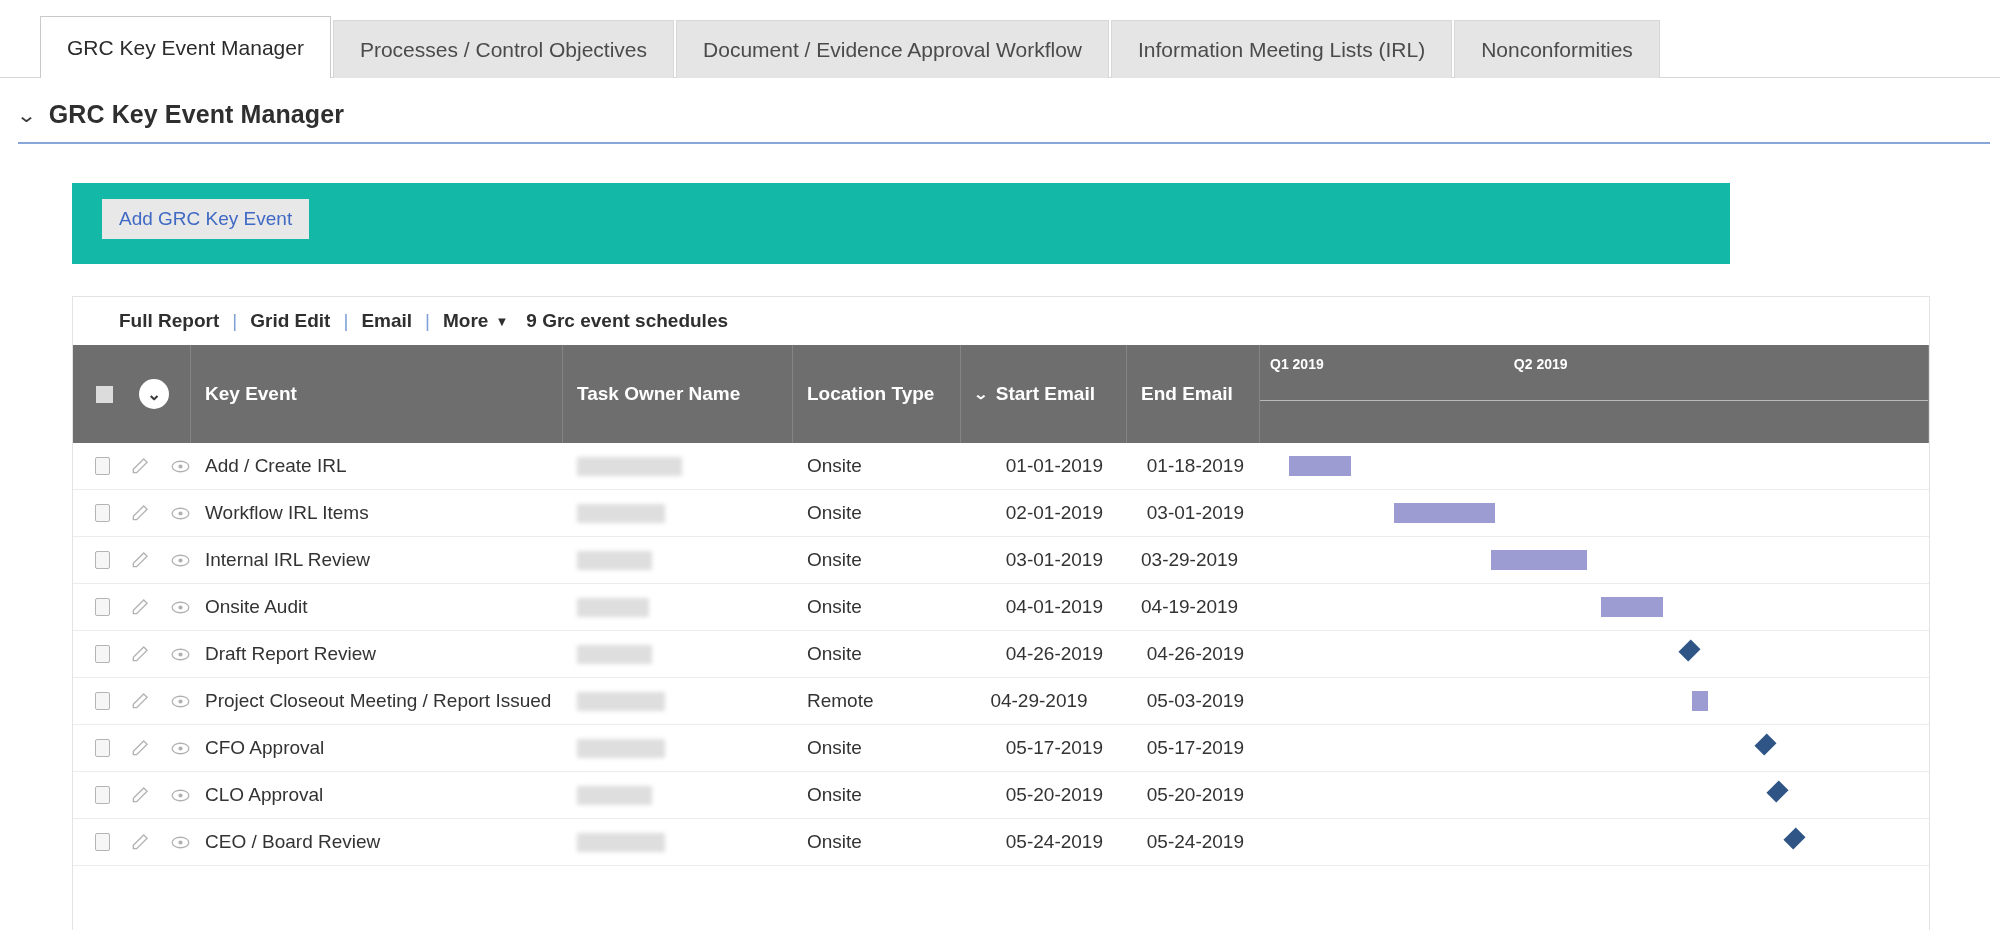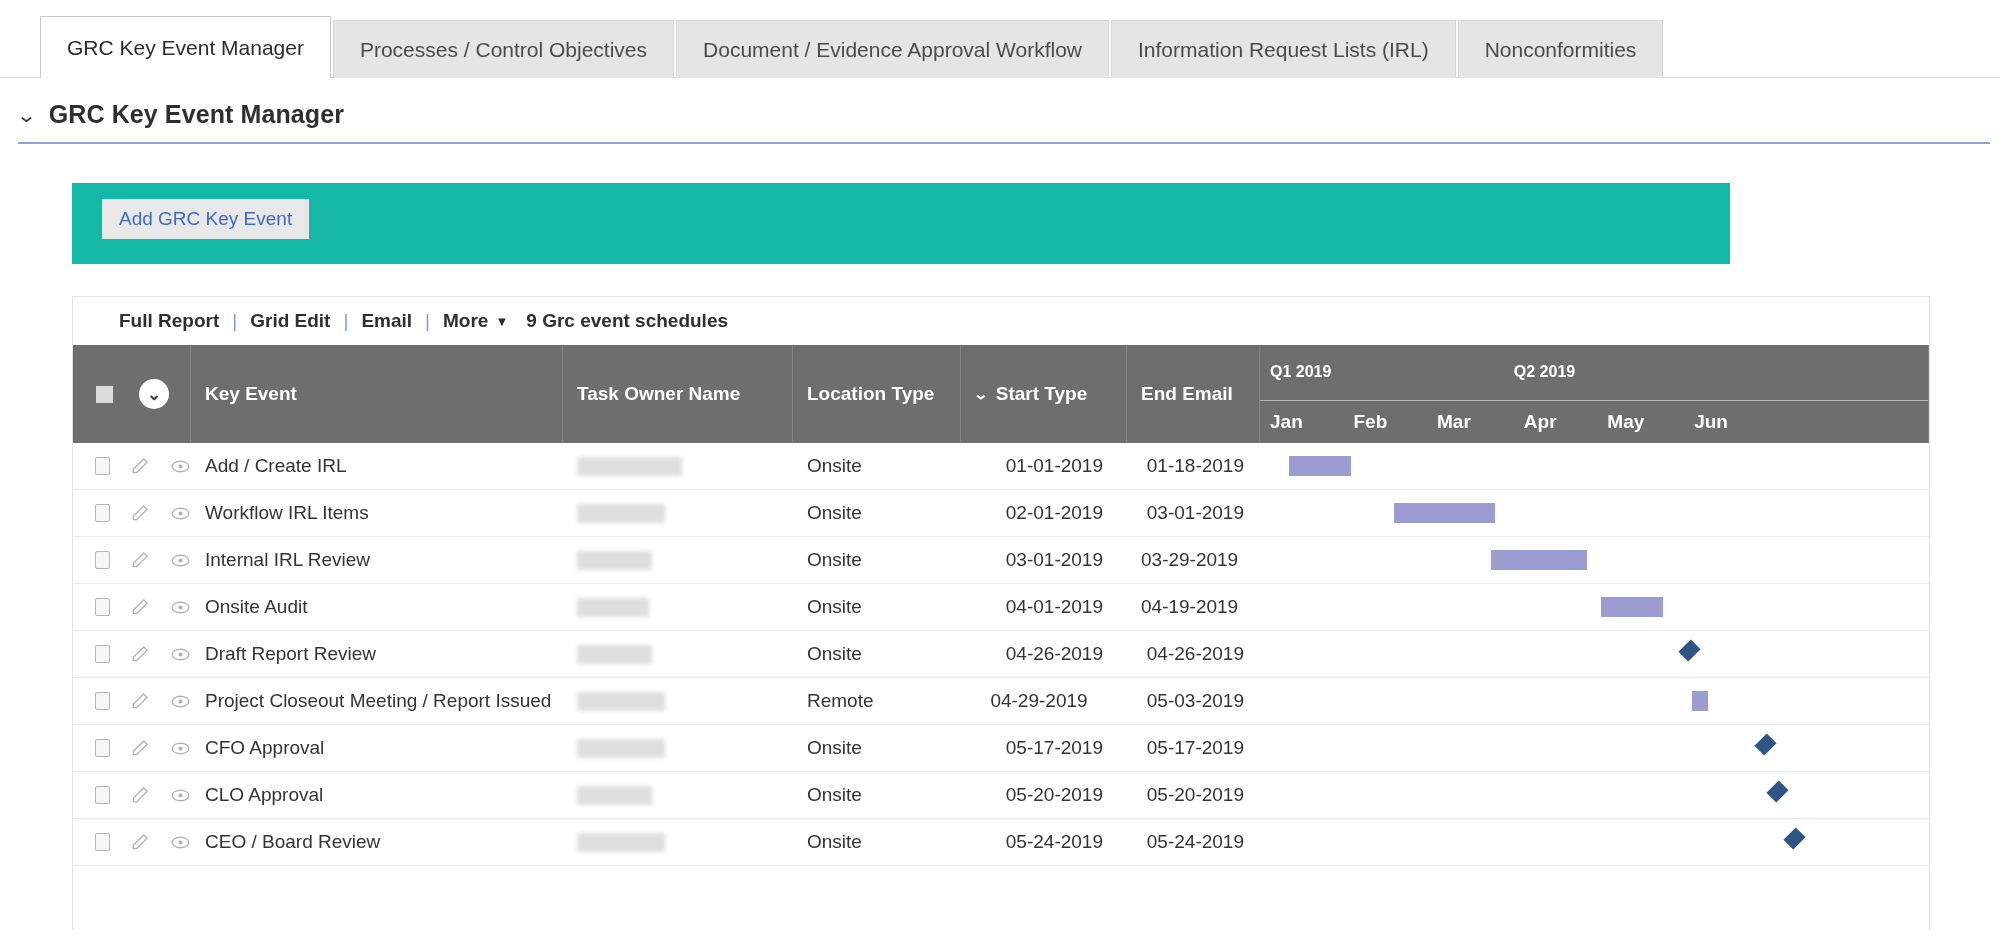--- a/index.html
+++ b/index.html
@@ -169,22 +169,22 @@
     flex-direction: column;
     border-right: 1px solid #848484;
   }
   .gantt-q {
     height: 56px;
     position: relative;
     border-bottom: 1px solid #b9b9b9;
   }
   .gantt-q span {
     position: absolute;
-    top: 18px;
-    font-size: 16px;
+    top: 11px;
+    font-size: 14px;
     font-weight: bold;
     color: #fff;
   }
   .gantt-m {
     height: 41px;
     position: relative;
   }
   .gantt-m span {
     position: absolute;
     top: 10px;
@@ -256,21 +256,21 @@
     <div class="tab active">
       <span>GRC Key Event Manager</span>
     </div>
     <div class="tab">
       <span>Processes / Control Objectives</span>
     </div>
     <div class="tab">
       <span>Document / Evidence Approval Workflow</span>
     </div>
     <div class="tab">
-      <span>Information Request Lists (IRL)</span>
+      <span>Information Meeting Lists (IRL)</span>
     </div>
     <div class="tab">
       <span>Nonconformities</span>
     </div>
   </div>
 <div class="tabbar-underline"></div>
 
 <div class="section-head">
   <span class="chev-down">⌄</span>
   <span class="section-title">GRC Key Event Manager</span>
@@ -306,38 +306,30 @@
         <span>Key Event</span>
       </div>
       <div class="hcell" style="width:230px">
         <span>Task Owner Name</span>
       </div>
       <div class="hcell" style="width:168px">
         <span>Location Type</span>
       </div>
       <div class="hcell" style="width:166px">
         <span class="hsort">⌄</span>
-        <span>Start Type</span>
+        <span>Start Email</span>
       </div>
       <div class="hcell" style="width:133px">
         <span>End Email</span>
       </div>
       <div class="gantt-head">
         <div class="gantt-q" id="gq">
             <span style="left: 1.5%;">Q1 2019</span>
             <span style="left: 38%;">Q2 2019</span>
           </div>
-        <div class="gantt-m" id="gm">
-            <span style="left: 1.5%;">Jan</span>
-            <span style="left: 14%;">Feb</span>
-            <span style="left: 26.5%;">Mar</span>
-            <span style="left: 39.5%;">Apr</span>
-            <span style="left: 52%;">May</span>
-            <span style="left: 65%;">Jun</span>
-          </div>
       </div>
     </div>
 
     <div id="rows">
         <div class="grow">
           <div class="gcell icons" style="width:118px">
             <span class="cb"></span>
             <span class="ic">
               <svg width="20" height="20" viewBox="0 0 24 24" fill="none" stroke="#555" stroke-width="1.6">
                 <path d="M16.5 3.5l4 4L8 20H4v-4z"></path>

